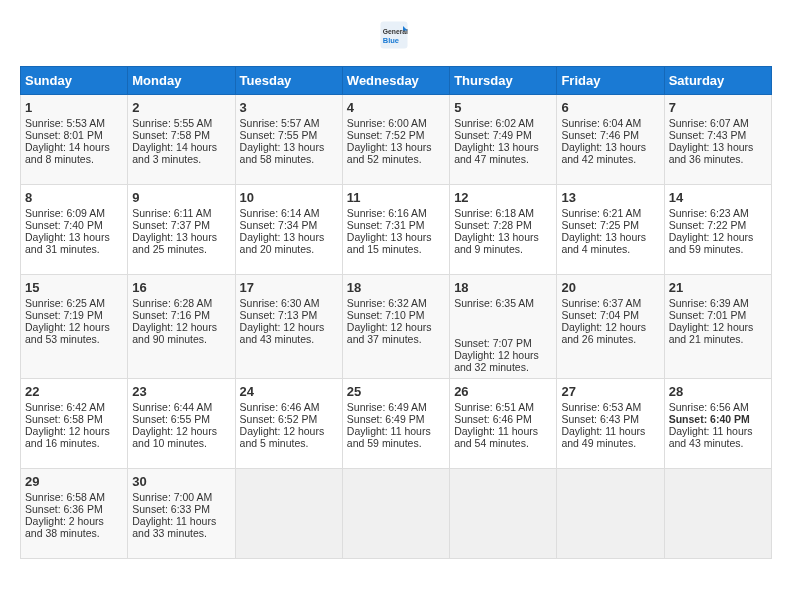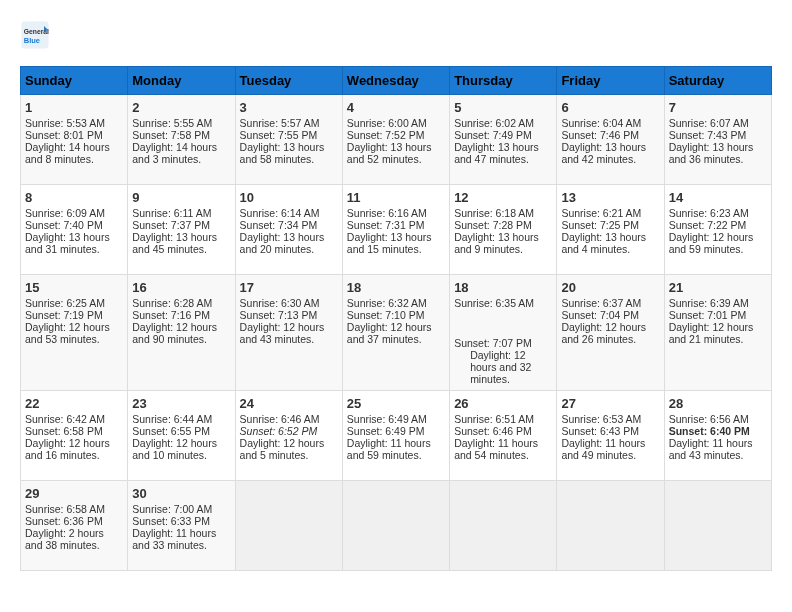--- a/index.html
+++ b/index.html
@@ -5,21 +5,21 @@
     * { margin: 0; padding: 0; box-sizing: border-box; }
     body {
       font-family: Arial, sans-serif;
       background: #fff;
       width: 792px;
       min-height: 612px;
       padding: 20px;
     }
     .header {
       display: flex;
-      justify-content: flex-start;
+      justify-content: center;
       align-items: flex-start;
       margin-bottom: 16px;
     }
     .logo {
       display: flex;
       align-items: center;
       gap: 4px;
     }
     .logo-icon {
       width: 30px;
@@ -37,21 +37,21 @@
       font-size: 16px;
       color: #555;
     }
     table {
       width: 100%;
       border-collapse: collapse;
       table-layout: fixed;
     }
     thead th {
       background-color: #1a7ad4;
-      color: #000000;
+      color: #ffffff;
       font-size: 13px;
       font-weight: bold;
       padding: 6px 4px;
       text-align: left;
       border: 1px solid #1568b8;
     }
     tbody tr {
       background: #fff;
     }
     tbody tr:nth-child(odd) {
@@ -158,21 +158,21 @@
         <td>
         <span class="day-num">8</span>
         <span style="display:block;">Sunrise: 6:09 AM</span>
         <span style="display:block;">Sunset: 7:40 PM</span>
         <span style="display:block;">Daylight: 13 hours and 31 minutes.</span>
       </td>
         <td>
         <span class="day-num">9</span>
         <span style="display:block;">Sunrise: 6:11 AM</span>
         <span style="display:block;">Sunset: 7:37 PM</span>
-        <span style="display:block;">Daylight: 13 hours and 45 minutes.</span>
+        <span style="display:block;">Daylight: 13 hours and 25 minutes.</span>
       </td>
         <td>
         <span class="day-num">10</span>
         <span style="display:block;">Sunrise: 6:14 AM</span>
         <span style="display:block;">Sunset: 7:34 PM</span>
         <span style="display:block;">Daylight: 13 hours and 20 minutes.</span>
       </td>
         <td>
         <span class="day-num">11</span>
         <span style="display:block;">Sunrise: 6:16 AM</span>
@@ -220,21 +220,21 @@
         <td>
         <span class="day-num">18</span>
         <span style="display:block;">Sunrise: 6:32 AM</span>
         <span style="display:block;">Sunset: 7:10 PM</span>
         <span style="display:block;">Daylight: 12 hours and 37 minutes.</span>
       </td>
         <td>
         <span class="day-num">18</span>
         <span style="display:block;">Sunrise: 6:35 AM</span>
         <span style="display:block;margin-top:28px;">Sunset: 7:07 PM</span>
-        <span style="display:block;margin-left:16px;">Daylight: 12 hours and 32 minutes.</span>
+        <span style="display:block;">Daylight: 12 hours and 32 minutes.</span>
       </td>
         <td>
         <span class="day-num">20</span>
         <span style="display:block;">Sunrise: 6:37 AM</span>
         <span style="display:block;">Sunset: 7:04 PM</span>
         <span style="display:block;">Daylight: 12 hours and 26 minutes.</span>
       </td>
         <td>
         <span class="day-num">21</span>
         <span style="display:block;">Sunrise: 6:39 AM</span>
@@ -251,21 +251,21 @@
       </td>
         <td>
         <span class="day-num">23</span>
         <span style="display:block;">Sunrise: 6:44 AM</span>
         <span style="display:block;">Sunset: 6:55 PM</span>
         <span style="display:block;">Daylight: 12 hours and 10 minutes.</span>
       </td>
         <td>
         <span class="day-num">24</span>
         <span style="display:block;">Sunrise: 6:46 AM</span>
-        <span style="display:block;font-style:italic;">Sunset: 6:52 PM</span>
+        <span style="display:block;">Sunset: 6:52 PM</span>
         <span style="display:block;">Daylight: 12 hours and 5 minutes.</span>
       </td>
         <td>
         <span class="day-num">25</span>
         <span style="display:block;">Sunrise: 6:49 AM</span>
         <span style="display:block;">Sunset: 6:49 PM</span>
         <span style="display:block;">Daylight: 11 hours and 59 minutes.</span>
       </td>
         <td>
         <span class="day-num">26</span>

